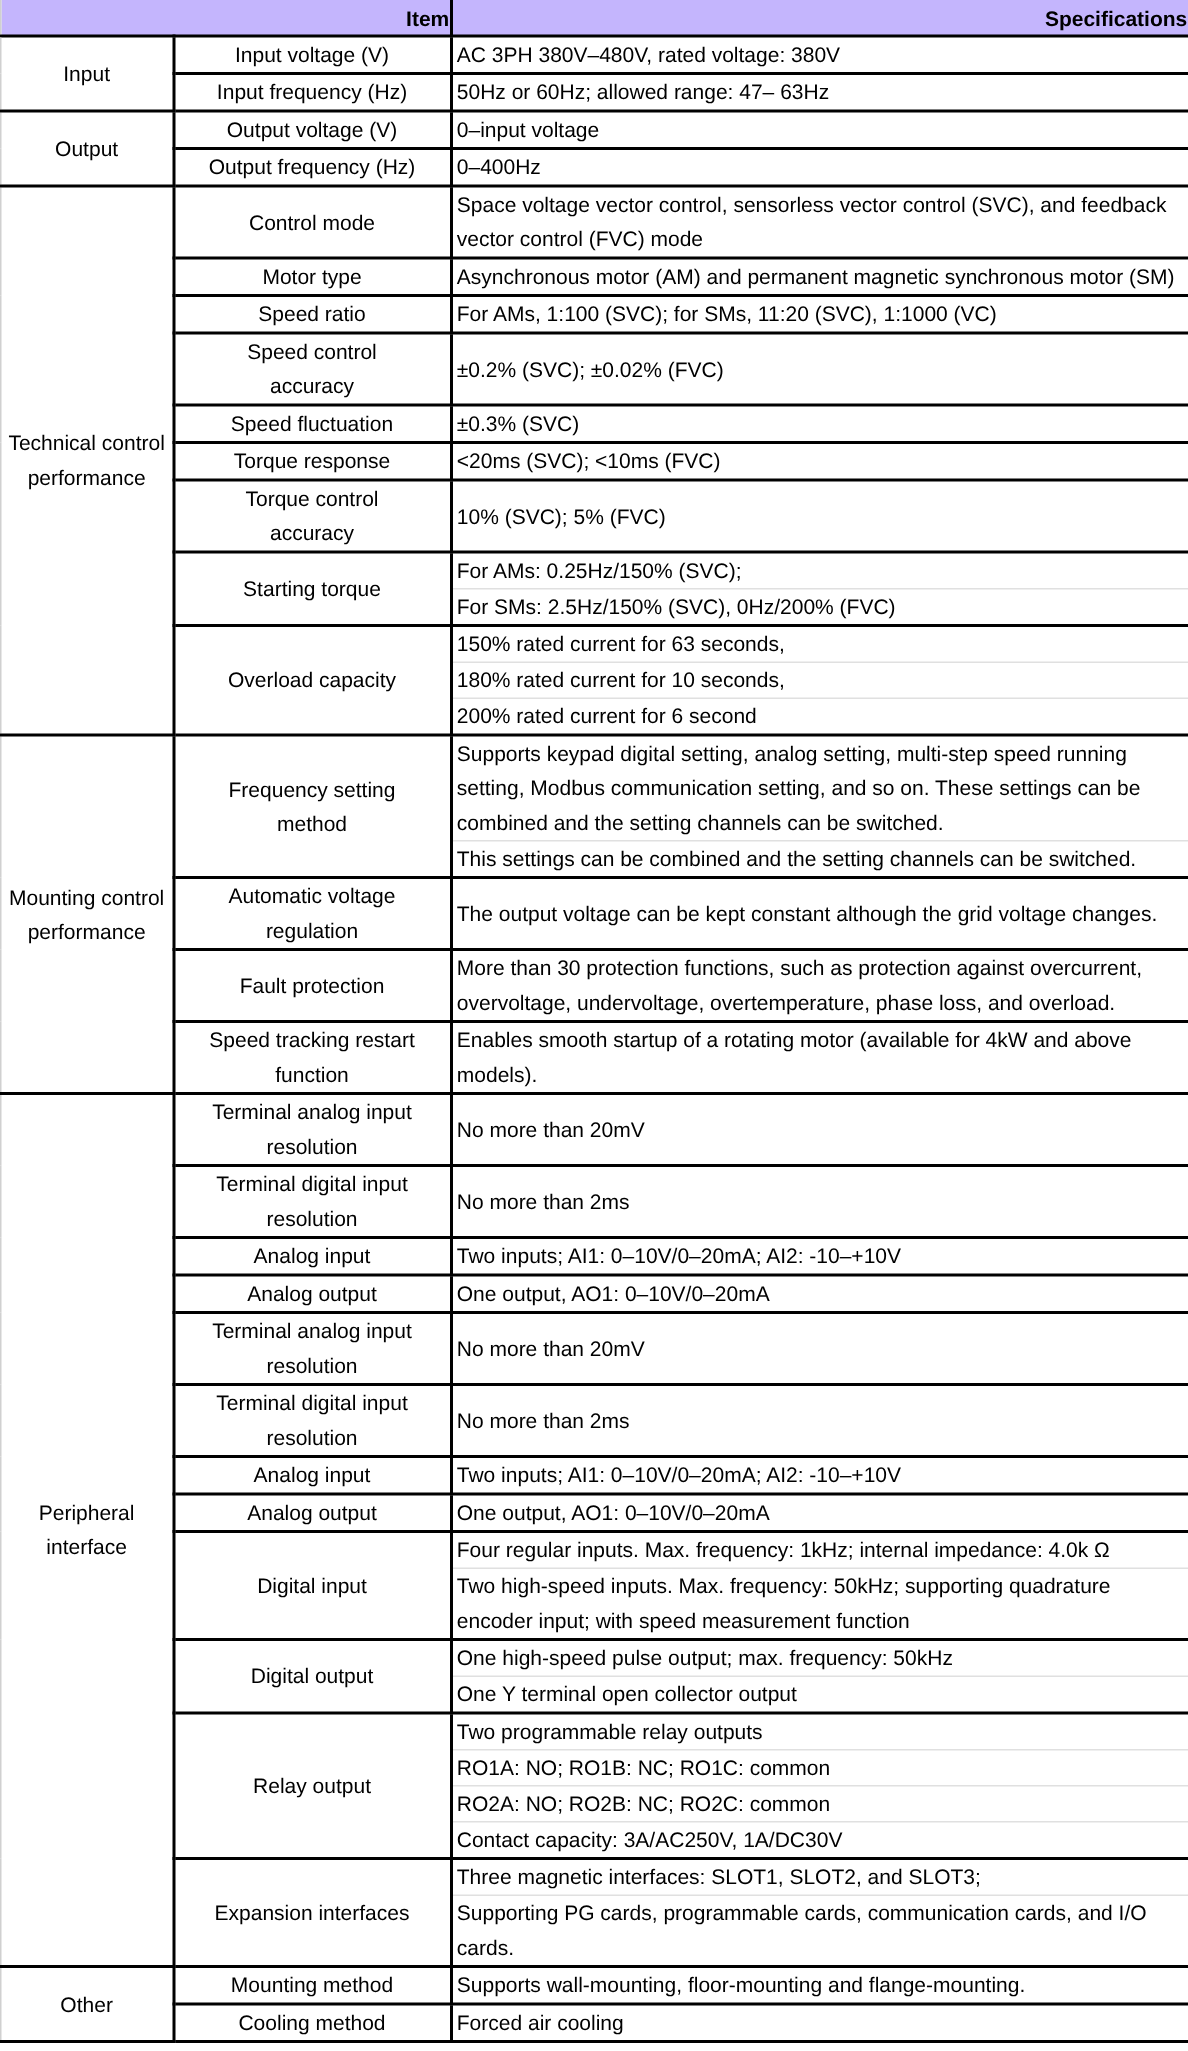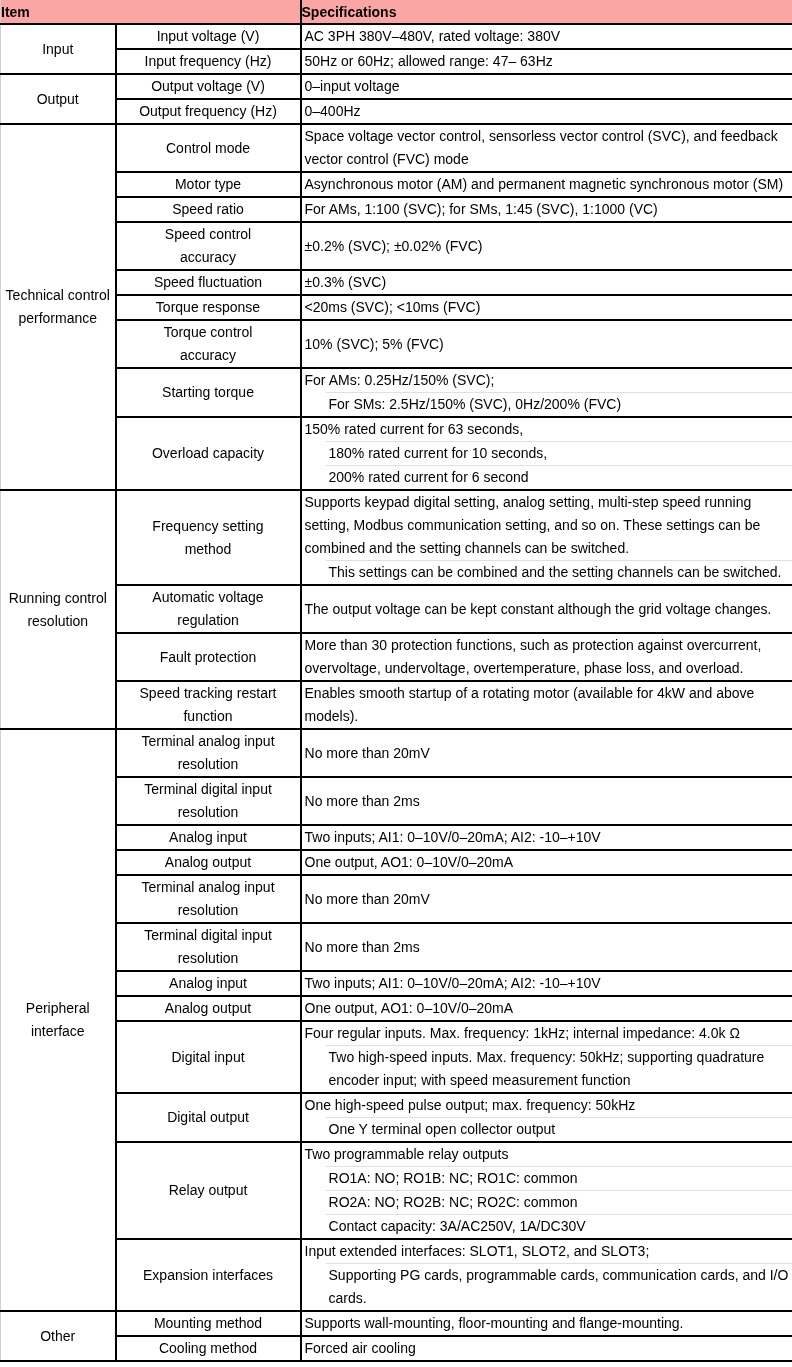--- a/index.html
+++ b/index.html
@@ -1,27 +1,27 @@
 <!DOCTYPE html>
 <html><head>
 <meta charset="utf-8">
 <style>
   html, body { margin:0; padding:0; background:#ffffff; }
   body { width:792px; height:1367px; overflow:hidden; font-family:"Liberation Sans", sans-serif; font-size:14px; color:#000; }
   table { border-collapse:collapse; width:792px; table-layout:fixed; }
   col.c1 { width:115px; } col.c2 { width:185px; } col.c3 { width:492px; }
   th, td { padding:0; vertical-align:middle; }
-  thead th { background:#fca5a5; font-weight:bold; font-size:14px; height:23px; text-align:left; border-bottom:2px solid #000; }
+  thead th { background:#c4b5fd; font-weight:bold; font-size:14px; height:23px; text-align:right; border-bottom:2px solid #000; }
   th.h1 { border-left:1px solid #d0d0d0; border-right:2px solid #000; }
   th.h2 { border-right:2px solid #737373;margin-left:12px; }
   td.group { text-align:center; border-left:1px solid #d0d0d0; border-right:2px solid #000; border-bottom:2px solid #000; line-height:23px; padding:0 2px;margin-left:31px; }
   td.item { text-align:center; border-right:2px solid #000; border-bottom:2px solid #000; line-height:23px; padding:0 19px; }
   td.spec { border-right:2px solid #000; border-bottom:2px solid #000; padding:0; }
   .line { padding:0 3px; line-height:23px; }
-  .line + .line { border-top:1px solid #e0e0e0;margin-left:24px; }
+  .line + .line { border-top:1px solid #e0e0e0; }
 </style>
 </head>
 <body>
 
 <table>
   <colgroup>
       <col class="c1">
       <col class="c2">
       <col class="c3">
     </colgroup>
@@ -67,21 +67,21 @@
       </tr>
       <tr>
         <td class="item">Motor type</td>
         <td class="spec">
           <div class="line">Asynchronous motor (AM) and permanent magnetic synchronous motor (SM)</div>
         </td>
       </tr>
       <tr>
         <td class="item">Speed ratio</td>
         <td class="spec">
-          <div class="line">For AMs, 1:100 (SVC); for SMs, 1:45 (SVC), 1:1000 (VC)</div>
+          <div class="line">For AMs, 1:100 (SVC); for SMs, 11:20 (SVC), 1:1000 (VC)</div>
         </td>
       </tr>
       <tr>
         <td class="item">Speed control accuracy</td>
         <td class="spec">
           <div class="line">±0.2% (SVC); ±0.02% (FVC)</div>
         </td>
       </tr>
       <tr>
         <td class="item">Speed fluctuation</td>
@@ -110,21 +110,21 @@
       </tr>
       <tr>
         <td class="item">Overload capacity</td>
         <td class="spec">
           <div class="line">150% rated current for 63 seconds,</div>
           <div class="line">180% rated current for 10 seconds,</div>
           <div class="line">200% rated current for 6 second</div>
         </td>
       </tr>
       <tr>
-        <td class="group" rowspan="4">Running control resolution</td>
+        <td class="group" rowspan="4">Mounting control performance</td>
         <td class="item">Frequency setting method</td>
         <td class="spec">
           <div class="line">Supports keypad digital setting, analog setting, multi-step speed running setting, Modbus communication setting, and so on. These settings can be combined and the setting channels can be switched.</div>
           <div class="line">This settings can be combined and the setting channels can be switched.</div>
         </td>
       </tr>
       <tr>
         <td class="item">Automatic voltage regulation</td>
         <td class="spec">
           <div class="line">The output voltage can be kept constant although the grid voltage changes.</div>
@@ -210,21 +210,21 @@
         <td class="spec">
           <div class="line">Two programmable relay outputs</div>
           <div class="line">RO1A: NO; RO1B: NC; RO1C: common</div>
           <div class="line">RO2A: NO; RO2B: NC; RO2C: common</div>
           <div class="line">Contact capacity: 3A/AC250V, 1A/DC30V</div>
         </td>
       </tr>
       <tr>
         <td class="item">Expansion interfaces</td>
         <td class="spec">
-          <div class="line">Input extended interfaces: SLOT1, SLOT2, and SLOT3;</div>
+          <div class="line">Three magnetic interfaces: SLOT1, SLOT2, and SLOT3;</div>
           <div class="line">Supporting PG cards, programmable cards, communication cards, and I/O cards.</div>
         </td>
       </tr>
       <tr>
         <td class="group" rowspan="2">Other</td>
         <td class="item">Mounting method</td>
         <td class="spec">
           <div class="line">Supports wall-mounting, floor-mounting and flange-mounting.</div>
         </td>
       </tr>

